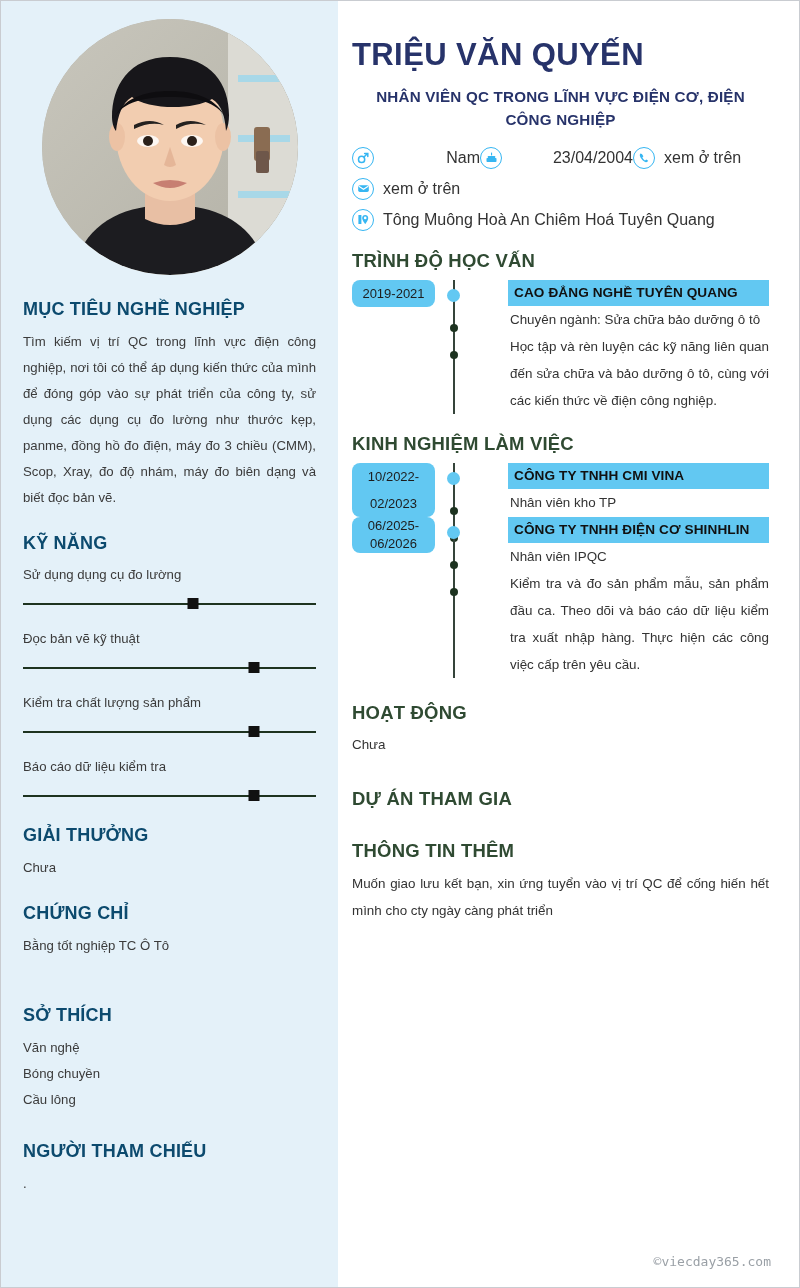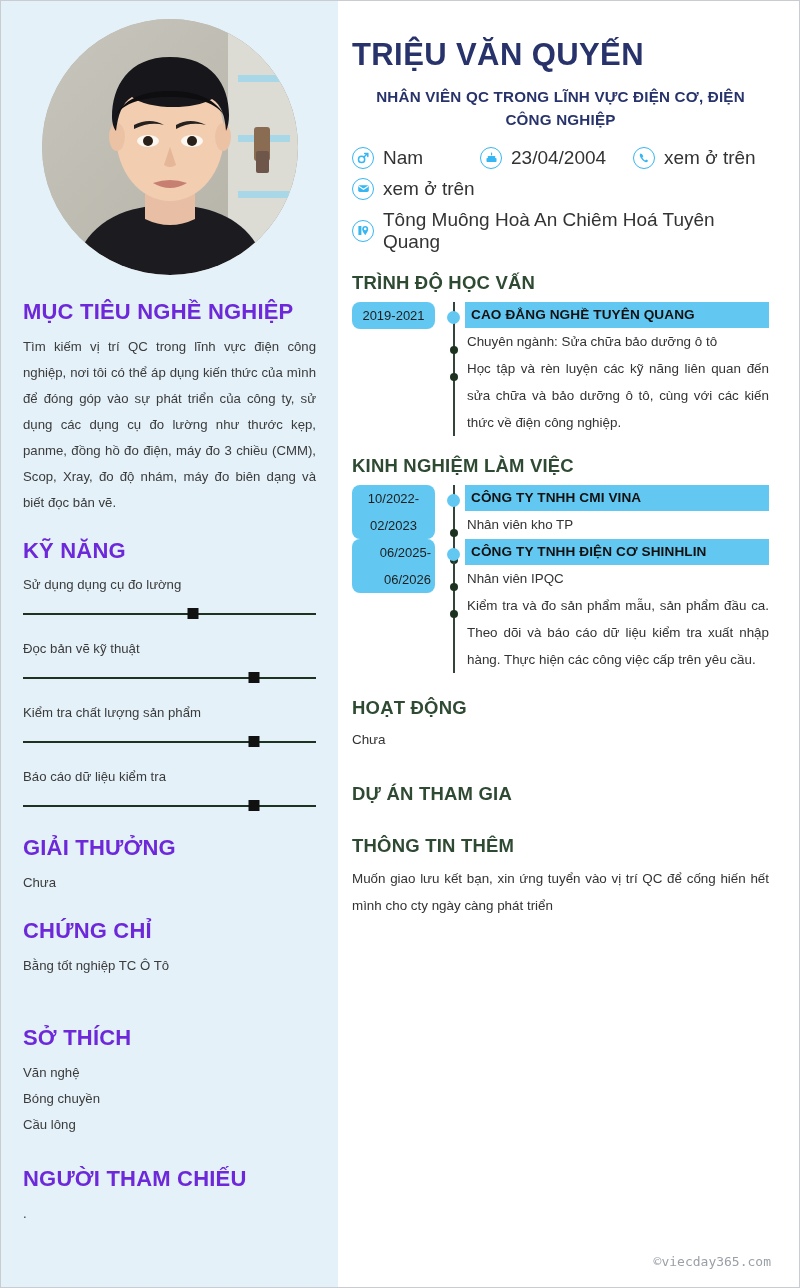--- a/index.html
+++ b/index.html
@@ -39,23 +39,23 @@
     width: 256px;
     height: 256px;
     border-radius: 50%;
     overflow: hidden;
     position: relative;
     background: #b9b6ac;
   }
   .photo svg { display: block; width: 100%; height: 100%; }
 
   .side-heading {
-    font-size: 22px;
+    font-size: 18px;
     font-weight: bold;
-    color: #6d28d9;
+    color: #0c4a6e;
     letter-spacing: 0.2px;
     margin-top: 22px;
     margin-bottom: 9px;
   }
   .side-heading.first { margin-top: 6px; }
 
   .objective-text {
     font-size: 13.2px;
     line-height: 26px;
     color: #3b3b3b;
@@ -122,22 +122,23 @@
 
   .contact-rows { margin-top: 16px; }
   .contact-row {
     display: flex;
     align-items: center;
     margin-bottom: 9px;
   }
   .contact-item {
     display: flex;
     align-items: center;
-    font-size: 19px;
+    font-size: 16px;
     color: #333333;
+    justify-content: space-between;
   }
   .contact-item .ico {
     width: 22px;
     height: 22px;
     flex: 0 0 22px;
     border: 1.6px solid #36b6f2;
     border-radius: 50%;
     margin-right: 9px;
     display: flex;
     align-items: center;
@@ -197,21 +198,21 @@
   }
   .tl-line .dot-sub {
     position: absolute;
     left: 6.5px;
     top: 9px;
     width: 8px;
     height: 8px;
     border-radius: 50%;
     background: #1d3320;
   }
-  .tl-body { flex: 1 1 auto; min-width: 0; }
+  .tl-body { flex: 1 1 auto; min-width: 0; margin-left: 43px; }
   .tl-title {
     background: #62c8f2;
     font-size: 13.6px;
     font-weight: bold;
     color: #111111;
     line-height: 26px;
     padding: 0 6px;
     letter-spacing: 0.1px;
   }
   .tl-text {
@@ -446,21 +447,21 @@
           <div class="dot-sub" style="top:71px;"></div>
         </div>
         <div class="tl-body">
           <div class="tl-title">CÔNG TY TNHH CMI VINA</div>
           <div class="tl-text">Nhân viên kho TP</div>
         </div>
       </div>
 
       <div class="tl-row">
         <div class="tl-date">
-          <div class="badge" style="line-height:27px;text-align:right;">06/2025-
+          <div class="badge" style="line-height:18px;">06/2025-
 06/2026</div>
         </div>
         <div class="tl-line">
           <div class="vline"></div>
           <div class="dot-main"></div>
           <div class="dot-sub" style="top:44px;"></div>
           <div class="dot-sub" style="top:71px;"></div>
         </div>
         <div class="tl-body">
           <div class="tl-title">CÔNG TY TNHH ĐIỆN CƠ SHINHLIN</div>

